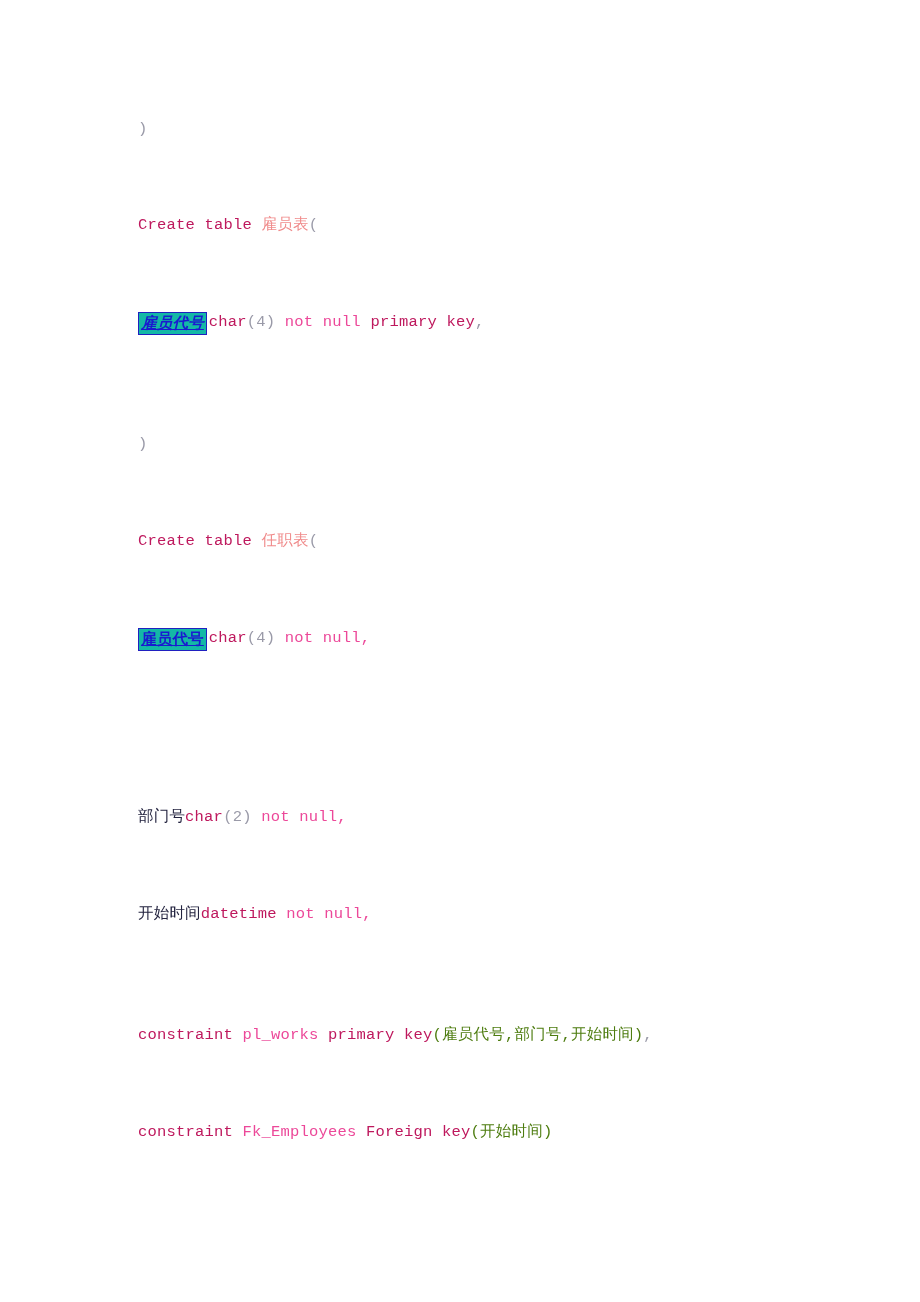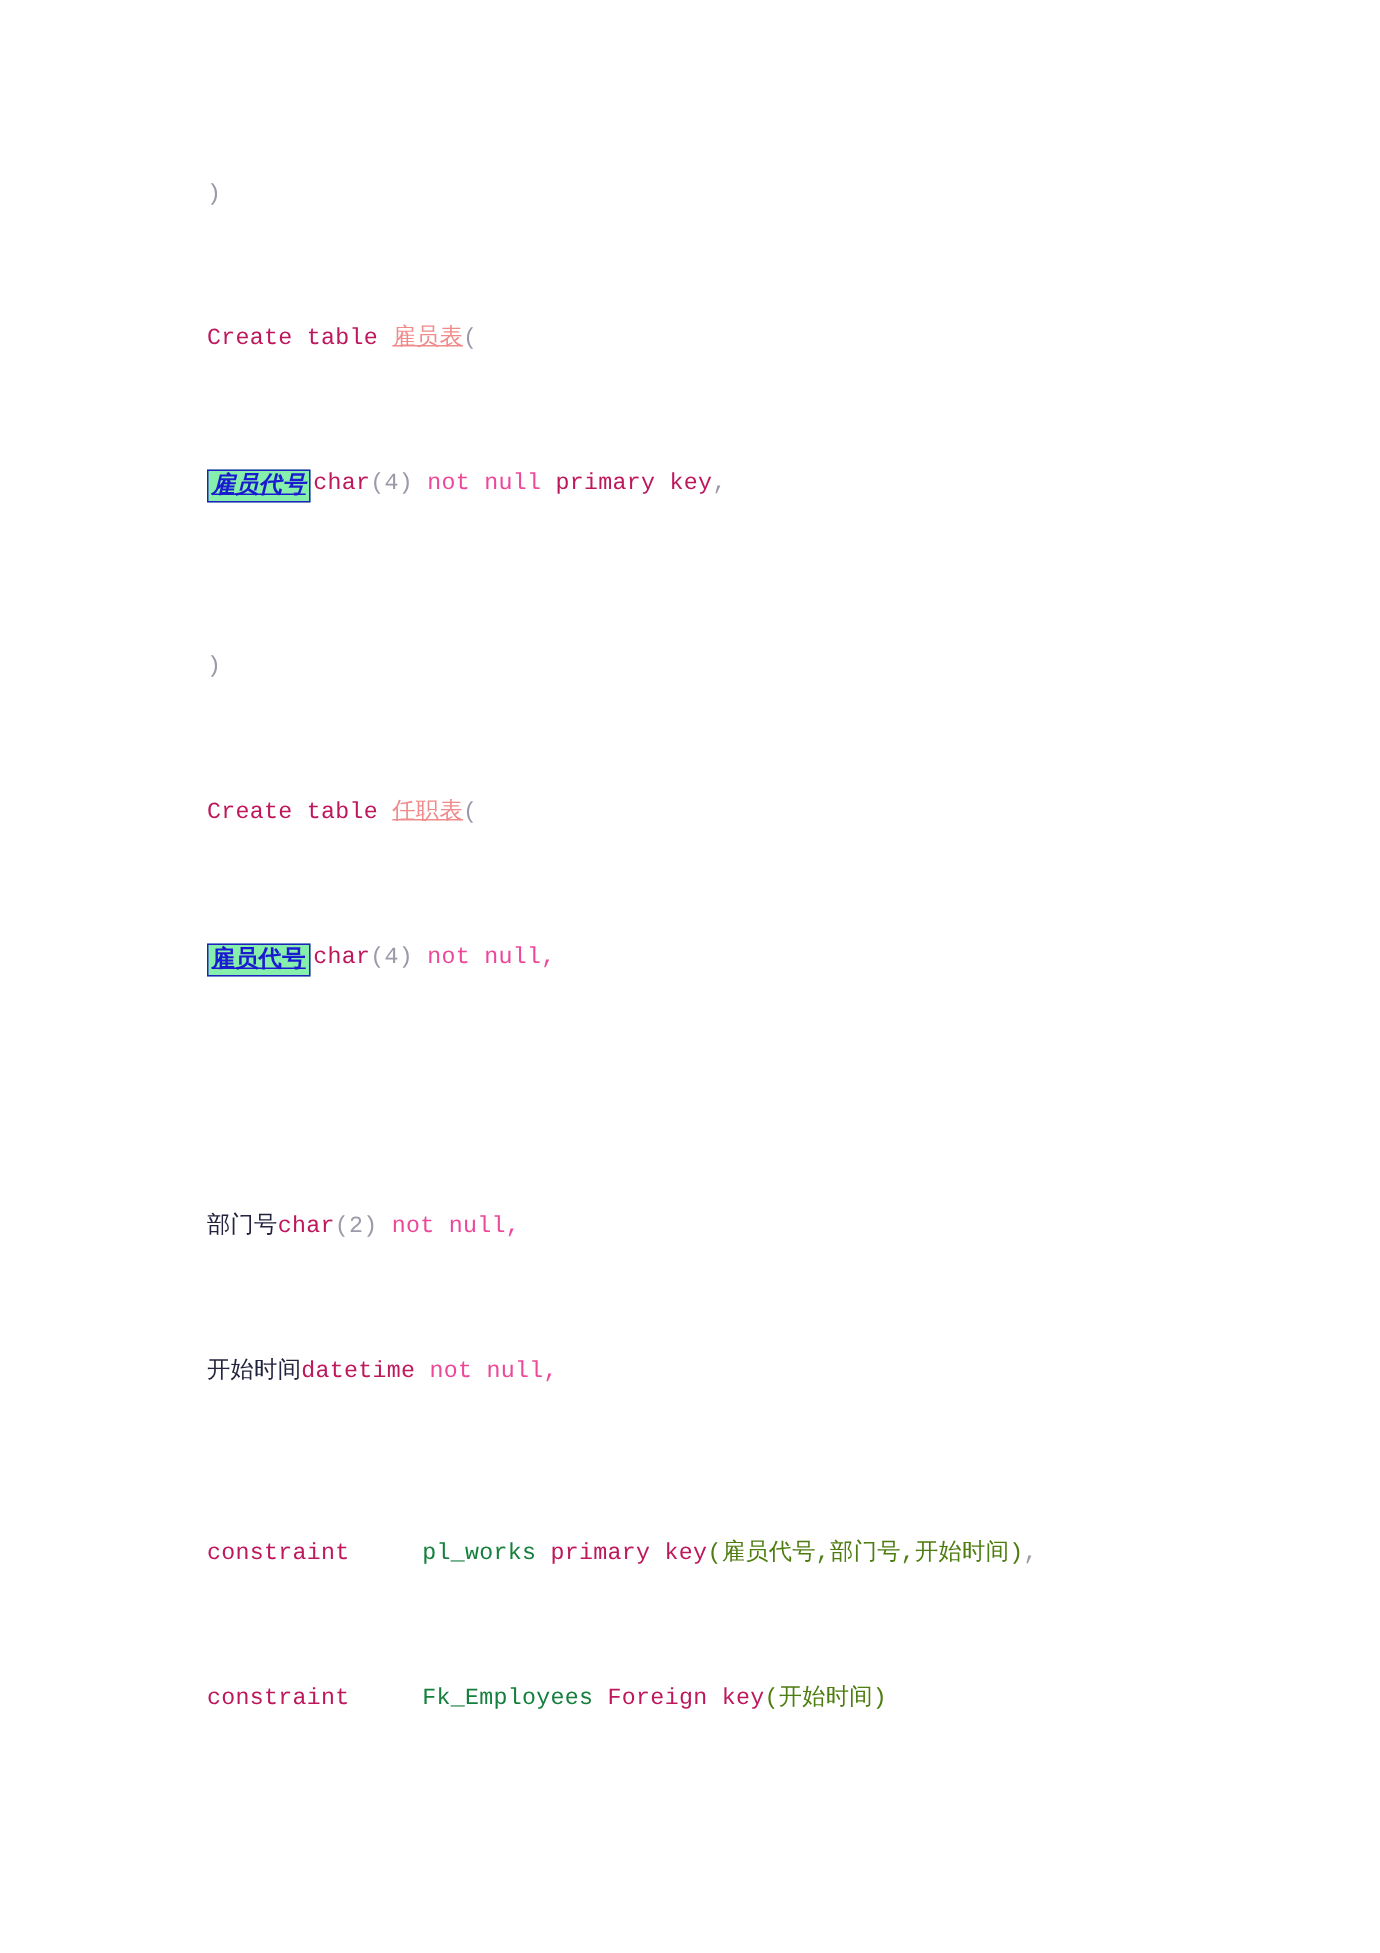--- a/index.html
+++ b/index.html
@@ -35,29 +35,29 @@
     line-height: 24.2px;
     letter-spacing: 0.2px;
     white-space: pre-wrap;
     color: #4b4b9e;
   }
 
   
   .kw      { color: #be185d; }      
   .dim     { color: #ec4899; }      
   .punc    { color: #9a9aa8; }
-  .ident   { color: #15803d; margin-left: 39px; }      
-  .cn-red  { color: #f08b8b; text-decoration: underline; }      
+  .ident   { color: #ec4899; }      
+  .cn-red  { color: #f08b8b; }      
   .cn-dark { color: #23233f; }      
   .cn-mid  { color: #4d7c0f; }
 
   
   .hl-box {
     display: inline-block;
-    background: #86efac;
+    background: #14b8a6;
     border: 1px solid #2020c0;
     padding: 0px 2px 0px 2px;
     line-height: 19px;
     vertical-align: -2px;
     margin-right: 2px;
   }
   .hl-box .txt {
     color: #1a1ad0;
     font-weight: bold;
     text-decoration: underline;

